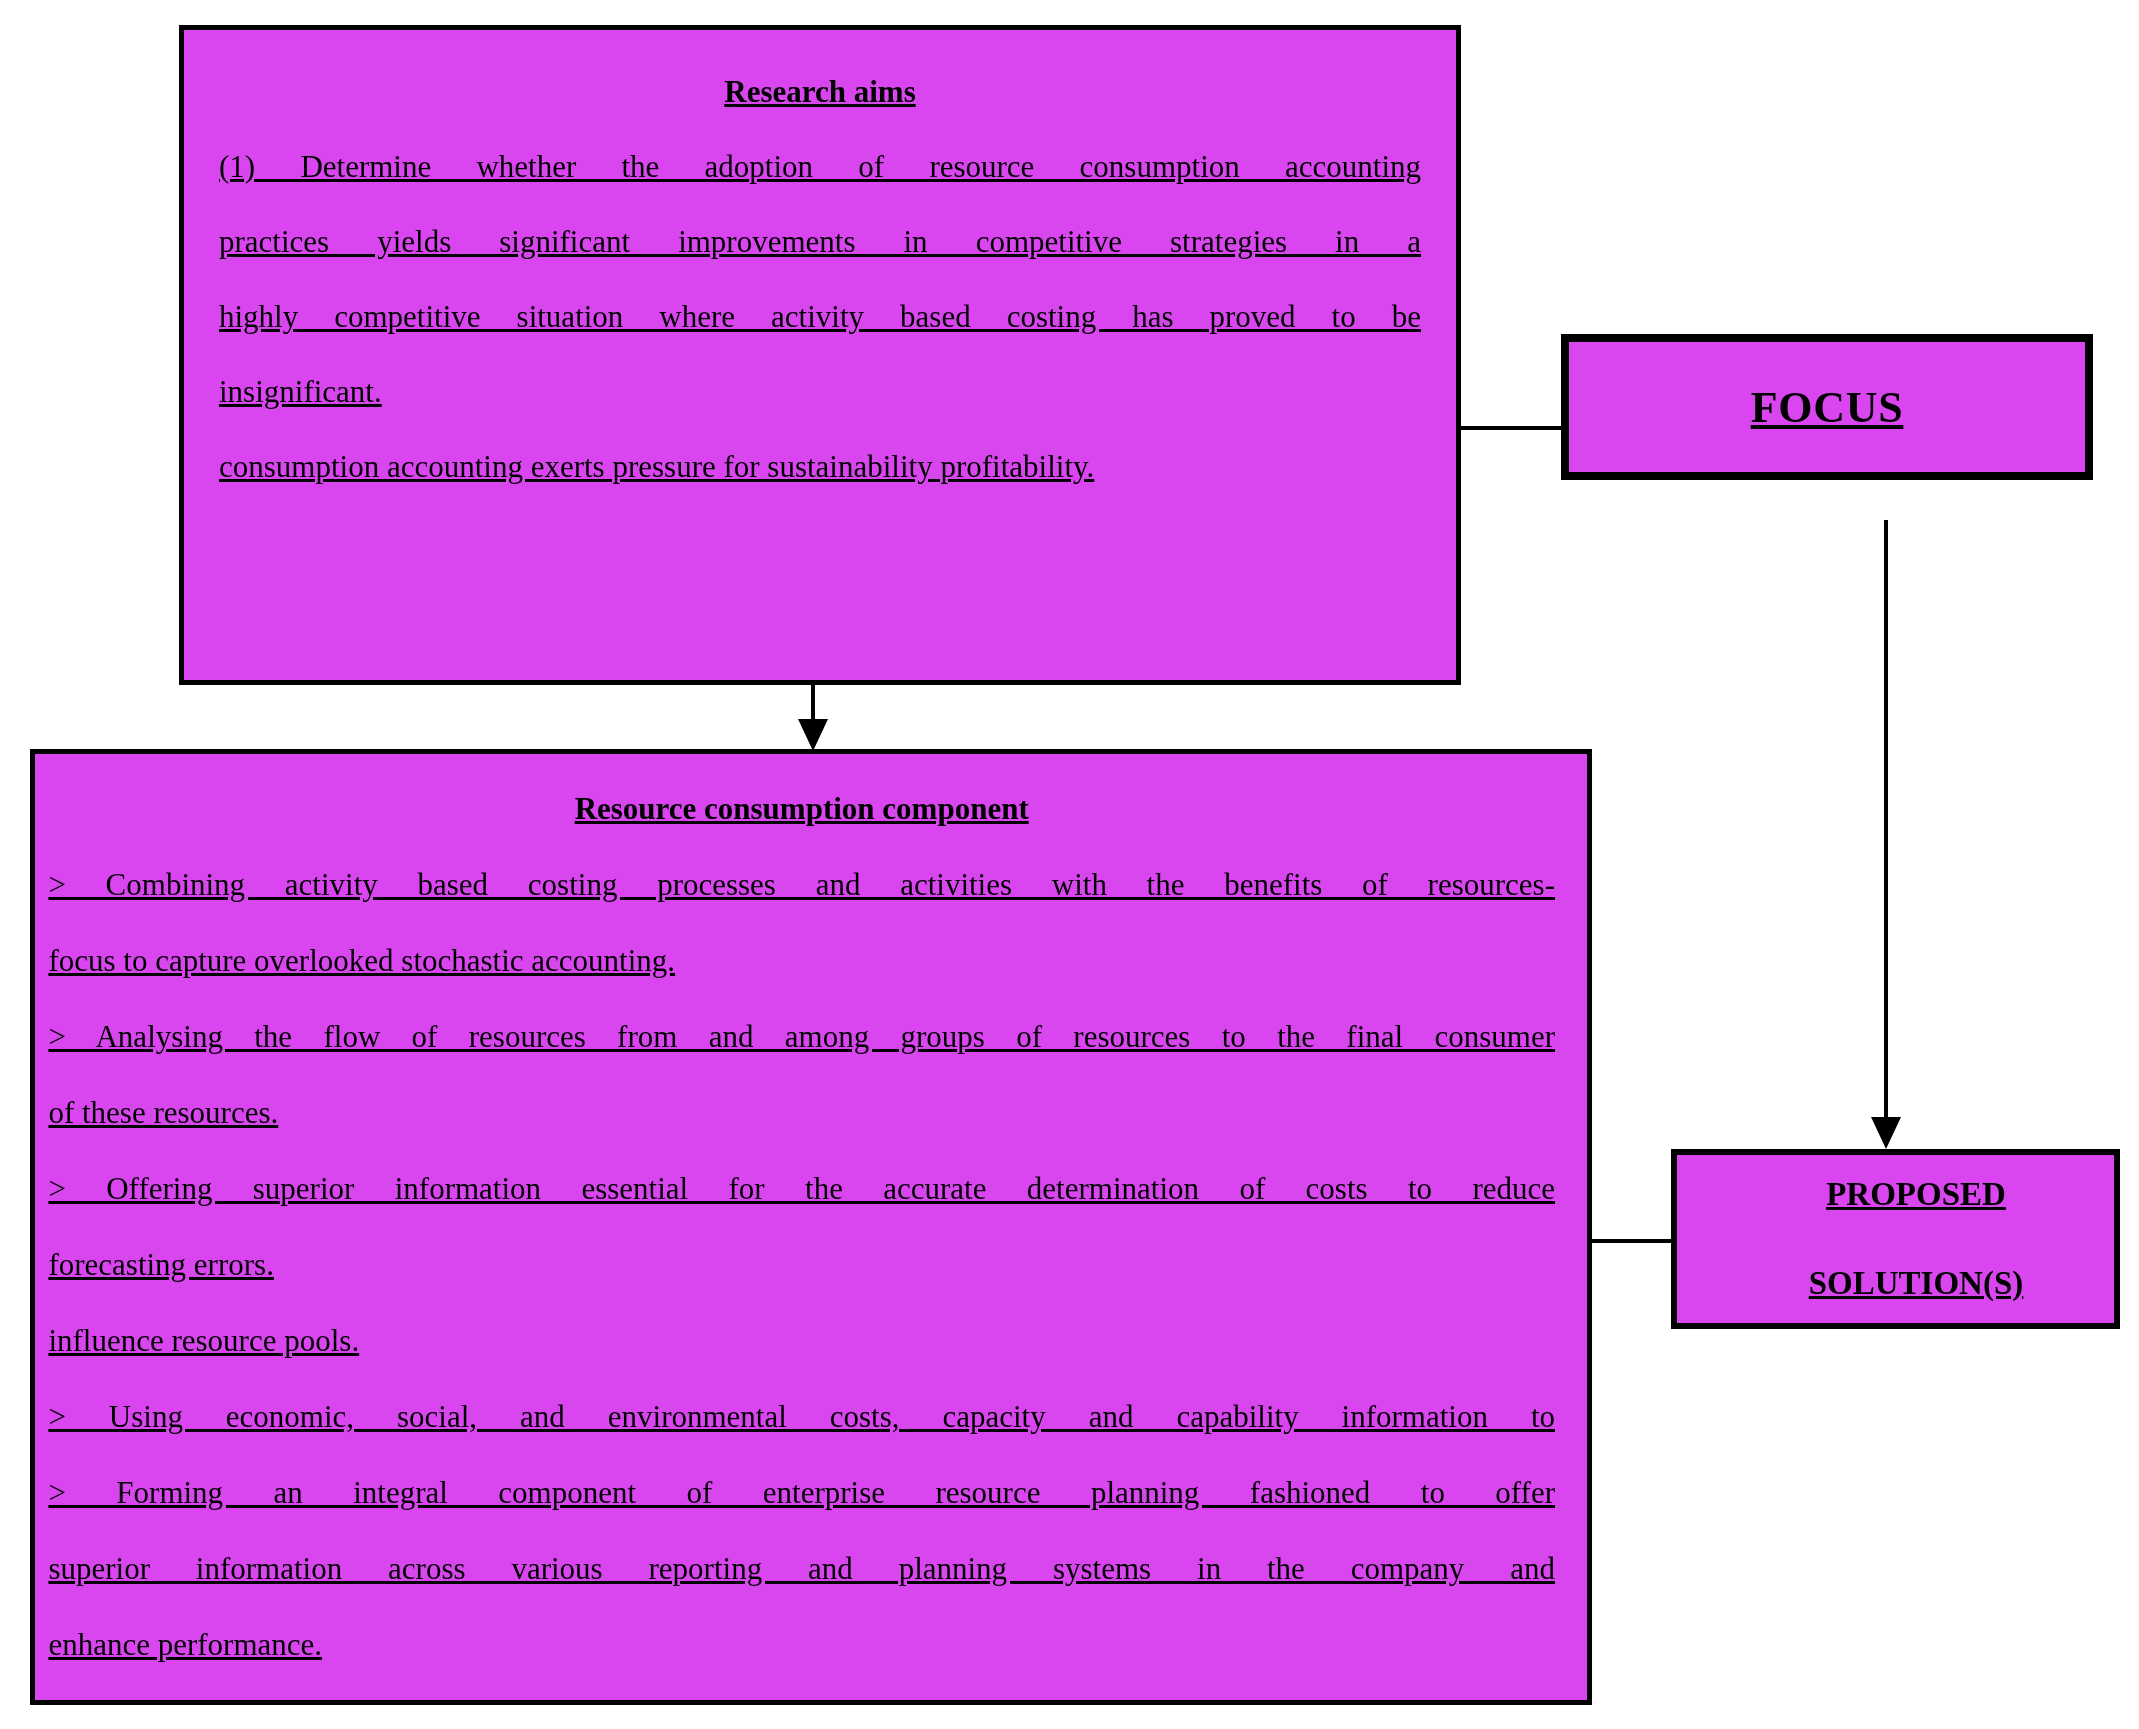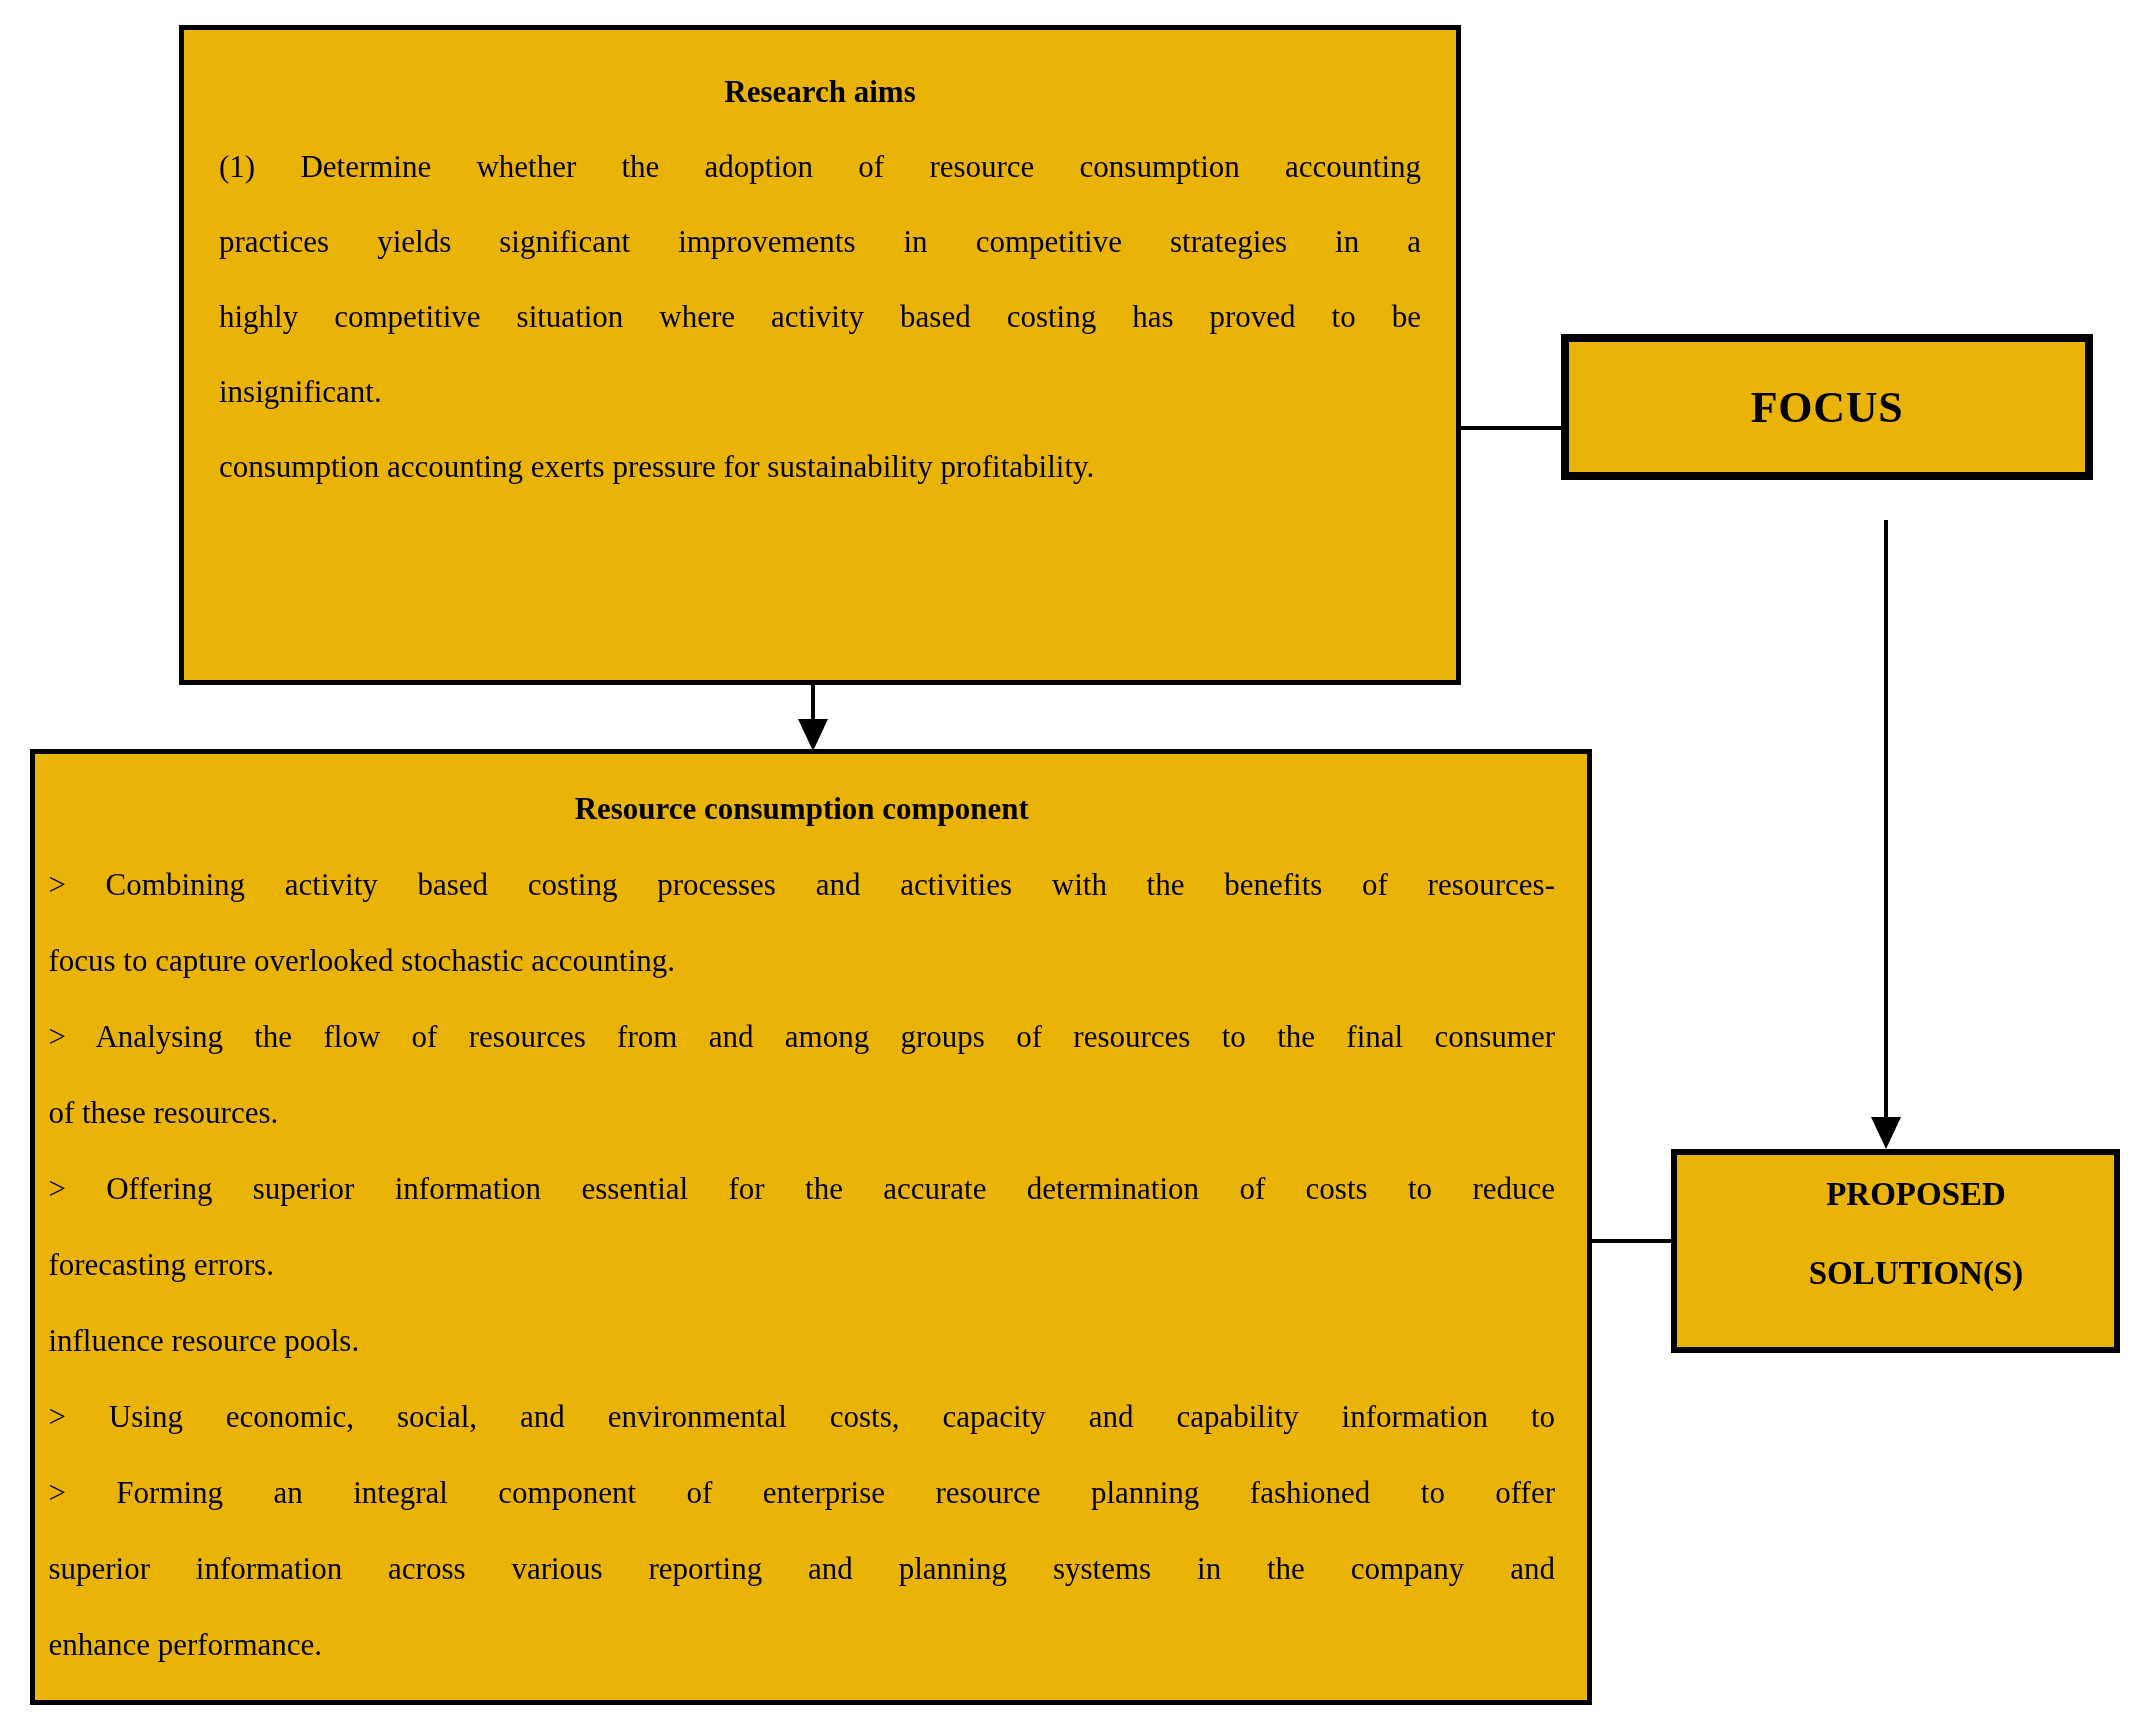--- a/index.html
+++ b/index.html
@@ -6,21 +6,21 @@
   html, body { background: #ffffff; }
   body {
     width: 2140px; height: 1730px;
     position: relative;
     font-family: "Liberation Serif", "DejaVu Serif", serif;
     color: #000;
     overflow: hidden;
   }
   .canvas { position: absolute; left: 0; top: 0; width: 2140px; height: 1730px; background: #ffffff; }
 
-  .dbox { position: absolute; background: #eab308; border: 5.3px solid #000; }
+  .dbox { position: absolute; background: #d946ef; border: 5.3px solid #000; text-decoration: underline; }
 
   #research-aims-box {
     left: 179px; top: 25px; width: 1282px; height: 660px;
     padding: 24px 35px 0 35px;
   }
   #research-aims-box .tline, #research-aims-box .box-title { line-height: 75px; }
 
   #rca-box {
     left: 30px; top: 749px; width: 1562px; height: 956px;
     padding: 17.4px 32px 0 13.4px;
@@ -30,23 +30,23 @@
   #focus-box {
     left: 1561px; top: 334px; width: 532px; height: 146px;
     border-width: 8px;
     display: flex; align-items: center; justify-content: center;
   }
   #focus-box .big-label {
     font-size: 44px; font-weight: bold; letter-spacing: 0.7px;
   }
 
   #proposed-box {
-    left: 1671px; top: 1149px; width: 449px; height: 204px;
+    left: 1671px; top: 1149px; width: 449px; height: 180px;
     border-width: 6.7px;
-    display: flex; flex-direction: column; align-items: center; justify-content: flex-start; padding-left: 41px;
+    display: flex; flex-direction: column; align-items: center; justify-content: space-between; padding-left: 41px;
   }
   #proposed-box .mid-label {
     font-size: 33px; font-weight: bold; line-height: 79px; text-align: center;
   }
 
   .box-title {
     text-align: center; font-weight: bold; font-size: 31px;
   }
   .tline {
     font-size: 31px;

